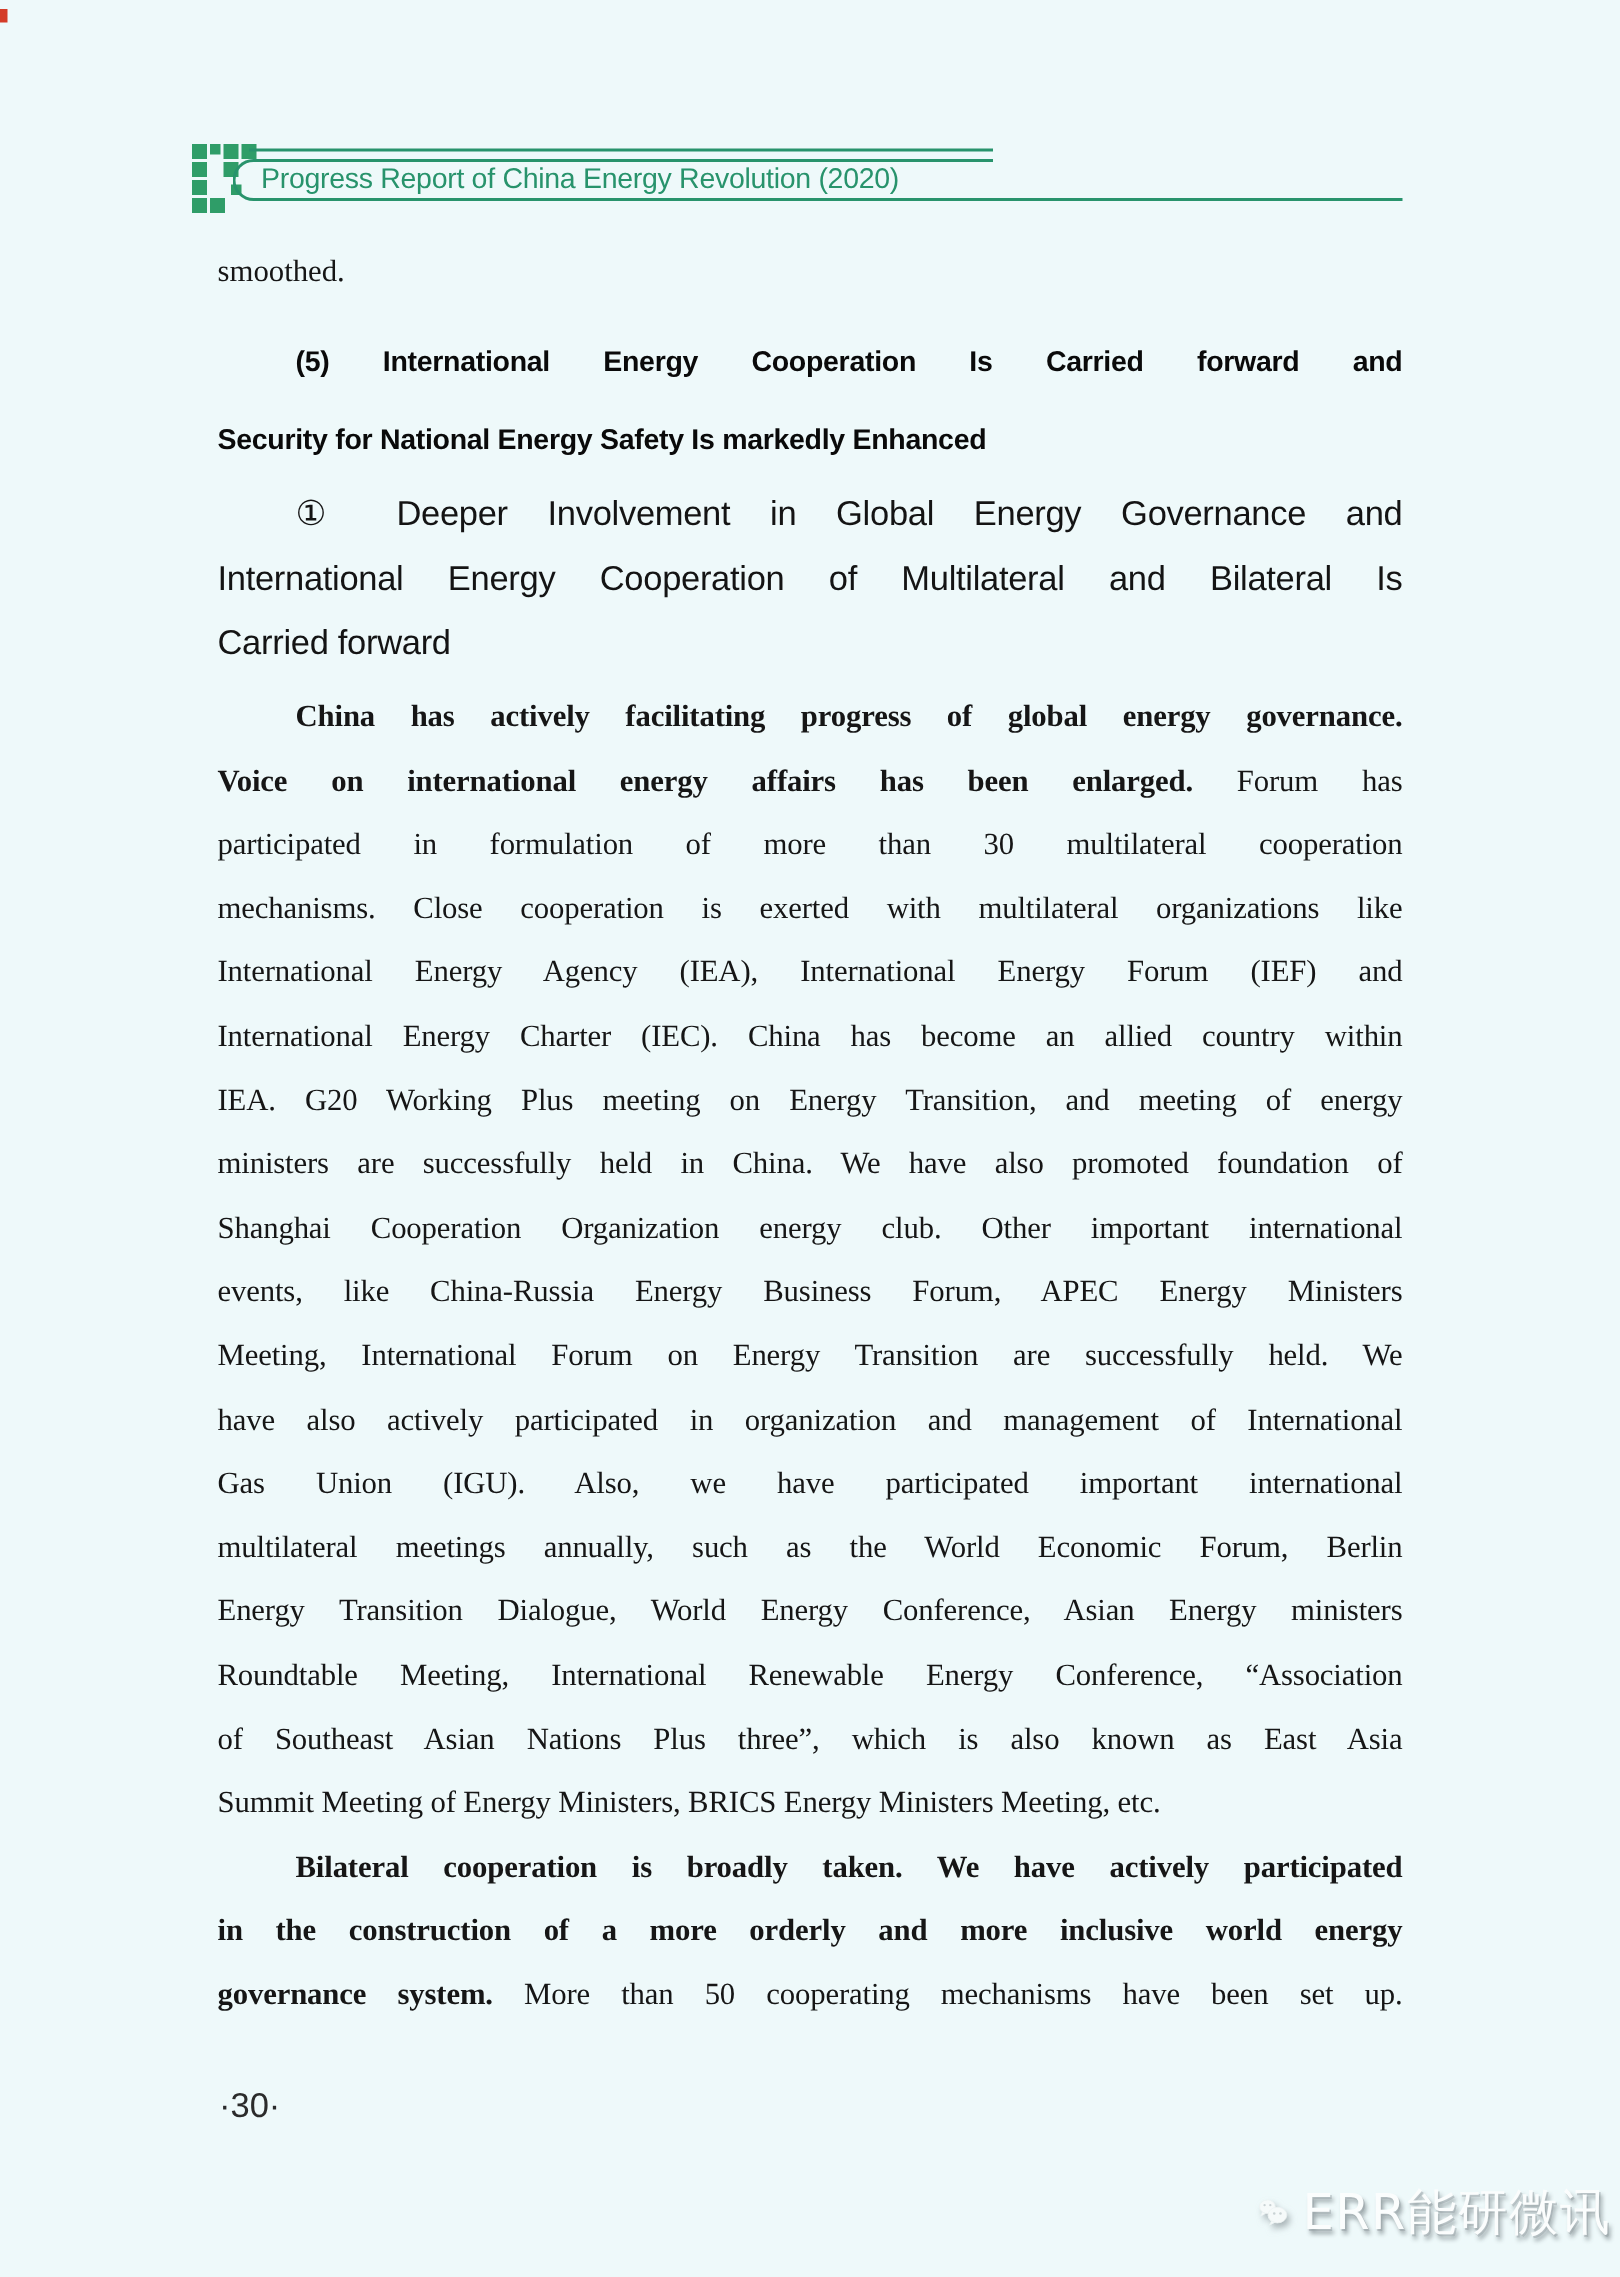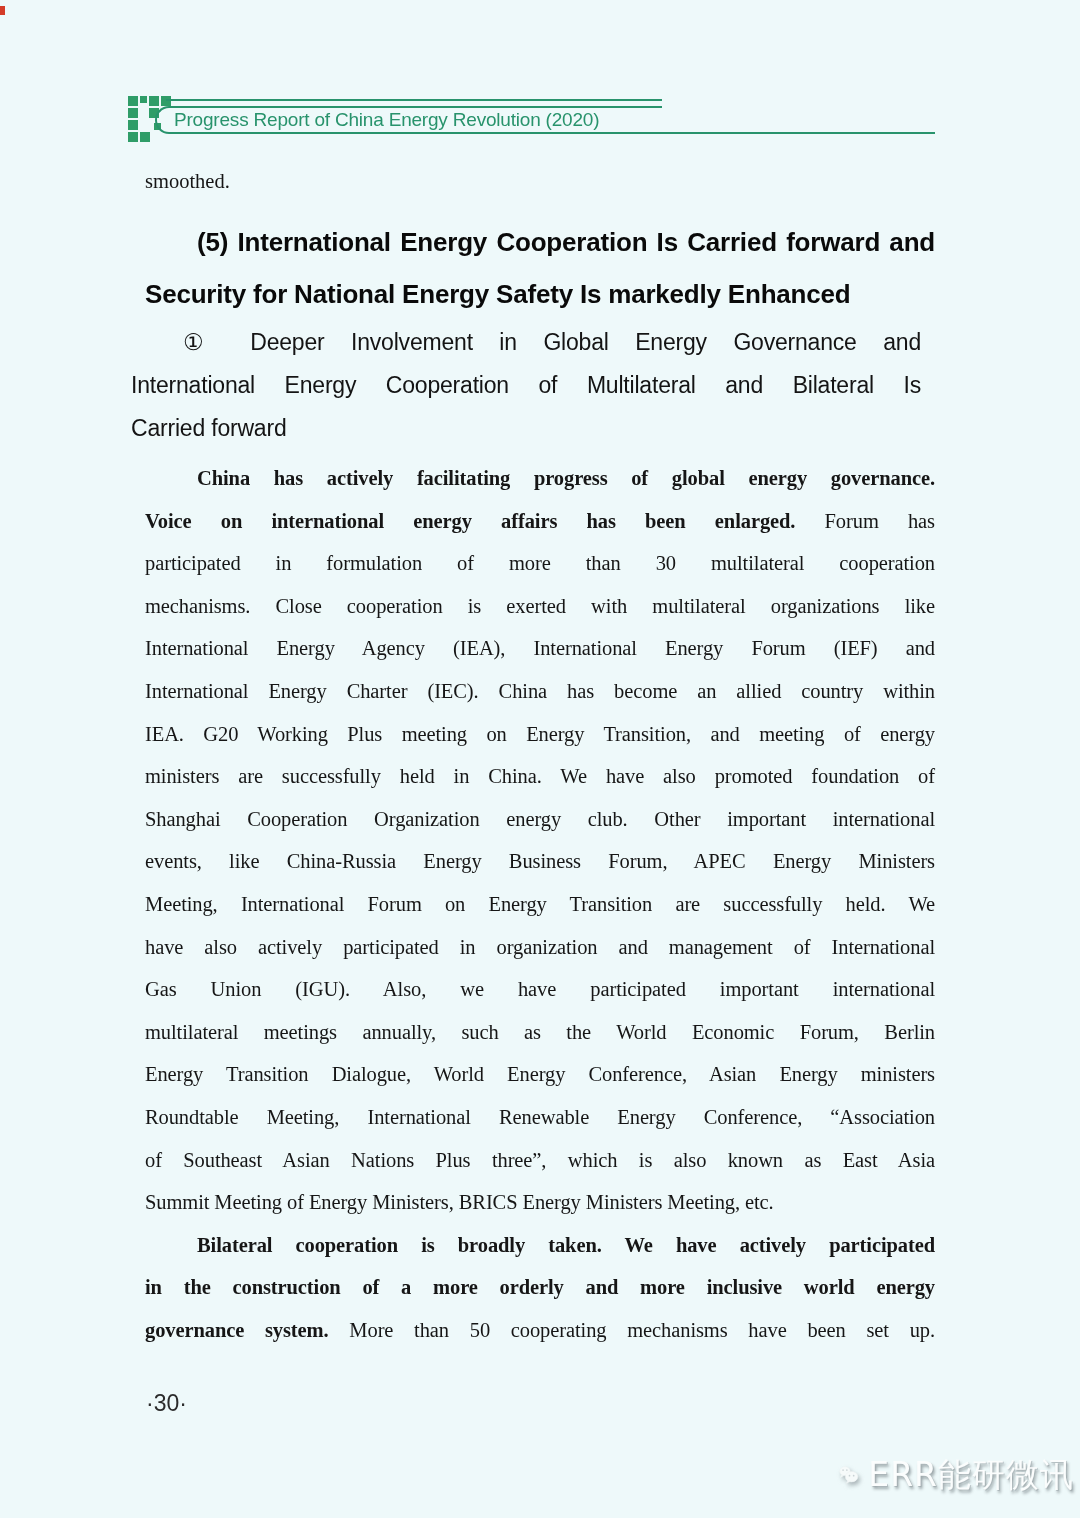--- a/index.html
+++ b/index.html
@@ -31,24 +31,24 @@
     font-family:"Liberation Sans","DejaVu Sans",sans-serif;
     font-size:19px;letter-spacing:-0.2px;color:var(--accent);white-space:nowrap;text-align:center;
   }
   .underline-ext{position:absolute;left:662px;top:132px;width:273px;height:2px;background:var(--accent);}
 
   
   .opening{position:absolute;left:145px;top:170px;width:790px;font-size:20.5px;}
   .heading{
     position:absolute;left:145px;top:216px;width:790px;
     font-family:"Liberation Sans","DejaVu Sans",sans-serif;font-weight:bold;
-    font-size:26px;line-height:52px;color:#0a0a0a;letter-spacing:-0.2px;
+    font-size:19px;line-height:52px;color:#0a0a0a;letter-spacing:-0.2px;
   }
   .subheading{
-    position:absolute;left:131px;top:321px;width:790px;
+    position:absolute;left:145px;top:321px;width:790px;
     font-family:"Liberation Sans","DejaVu Sans",sans-serif;
     font-size:23px;line-height:43px;color:#141414;letter-spacing:-0.2px;
   }
   .bodytext{
     position:absolute;left:145px;top:457px;width:790px;
     font-size:20.5px;line-height:42.6px;letter-spacing:-0.1px;
   }
   .tl{min-height:1em;}
   .jl{text-align:justify;text-align-last:justify;}
   .ind{text-indent:52px;}

